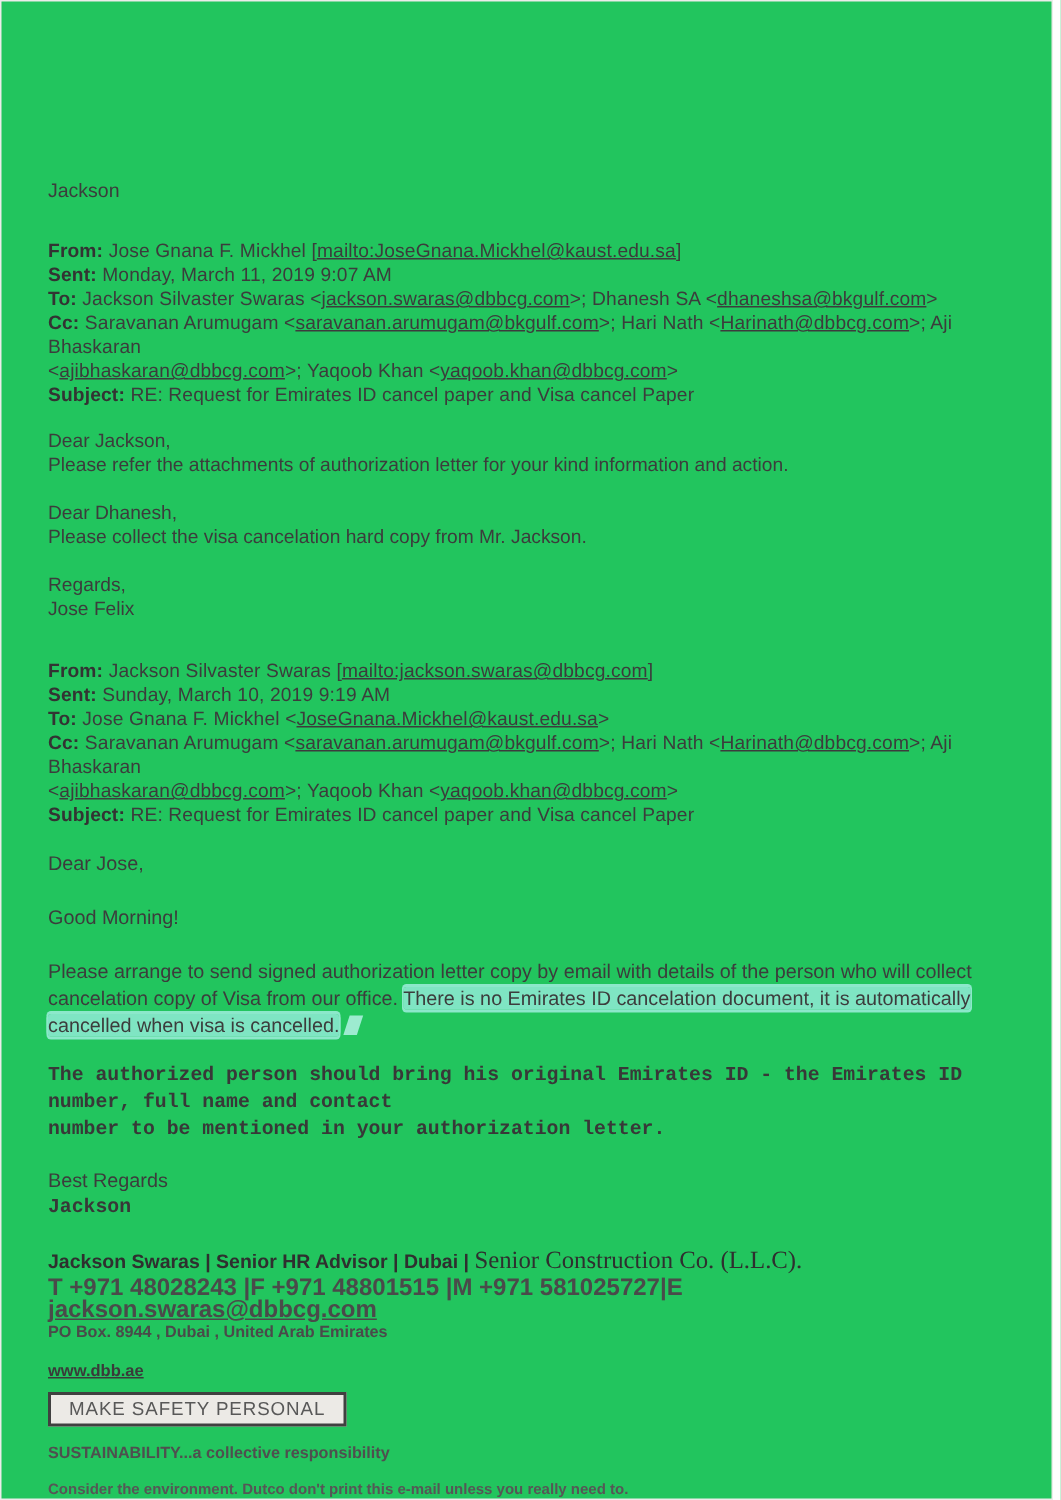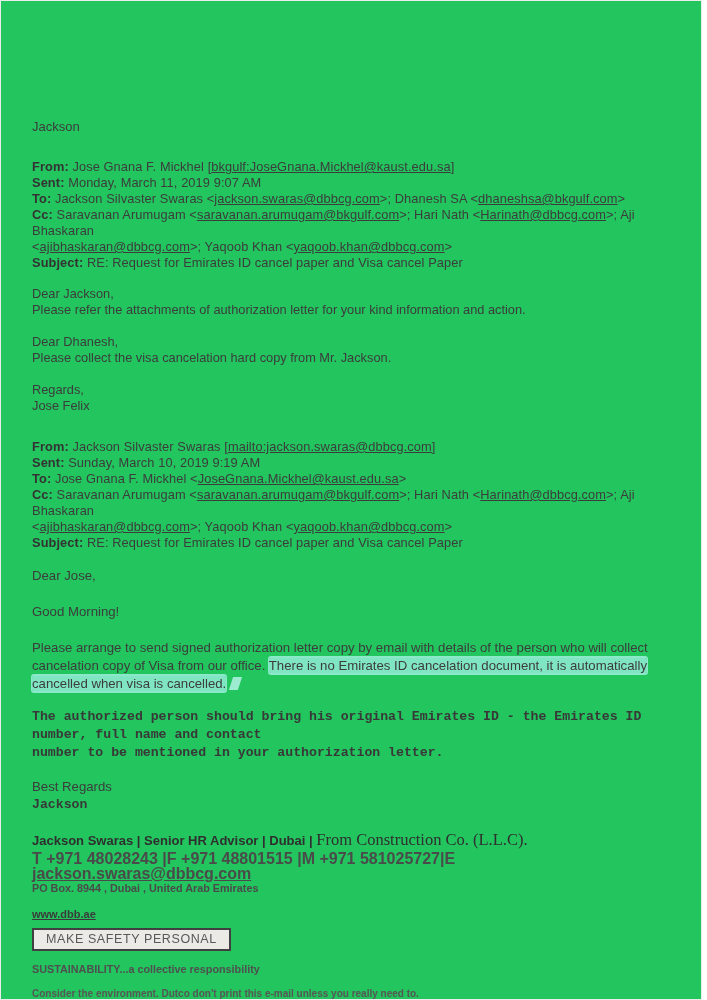--- a/index.html
+++ b/index.html
@@ -76,21 +76,21 @@
 </style>
 </head>
 <body>
 
 <div class="page">
 
   <p class="top-fragment">Jackson</p>
 
   <section>
     <div class="headers">
-      <p class="hline"><span class="hlabel">From:</span><span> Jose Gnana F. Mickhel [</span><span class="lnk">bkgulf:JoseGnana.Mickhel@kaust.edu.sa</span><span>]</span></p>
+      <p class="hline"><span class="hlabel">From:</span><span> Jose Gnana F. Mickhel [</span><span class="lnk">mailto:JoseGnana.Mickhel@kaust.edu.sa</span><span>]</span></p>
       <p class="hline"><span class="hlabel">Sent:</span><span> Monday, March 11, 2019 9:07 AM</span></p>
       <p class="hline"><span class="hlabel">To:</span><span> Jackson Silvaster Swaras &lt;</span><span class="lnk">jackson.swaras@dbbcg.com</span><span>&gt;; Dhanesh SA &lt;</span><span class="lnk">dhaneshsa@bkgulf.com</span><span>&gt;</span></p>
       <p class="hline"><span class="hlabel">Cc:</span><span> Saravanan Arumugam &lt;</span><span class="lnk">saravanan.arumugam@bkgulf.com</span><span>&gt;; Hari Nath &lt;</span><span class="lnk">Harinath@dbbcg.com</span><span>&gt;; Aji Bhaskaran</span><br><span>&lt;</span><span class="lnk">ajibhaskaran@dbbcg.com</span><span>&gt;; Yaqoob Khan &lt;</span><span class="lnk">yaqoob.khan@dbbcg.com</span><span>&gt;</span></p>
       <p class="hline"><span class="hlabel">Subject:</span><span> RE: Request for Emirates ID cancel paper and Visa cancel Paper</span></p>
     </div>
     <div class="body1">
       <p class="bline">Dear Jackson,</p>
       <p class="bline">Please refer the attachments of authorization letter for your kind information and action.</p>
       <p class="bline gap">Dear Dhanesh,</p>
       <p class="bline">Please collect the visa cancelation hard copy from Mr. Jackson.</p>
@@ -111,21 +111,21 @@
       <p class="b2line">Dear Jose,</p>
       <p class="b2line gap18">Good Morning!</p>
       <p class="b2line gap18"><span>Please arrange to send signed authorization letter copy by email with details of the person who will collect</span><br><span>cancelation copy of Visa from our office. </span><span class="hl-mark">There is no Emirates ID cancelation document, it is automatically</span><br><span class="hl-mark">cancelled when visa is cancelled.</span><span class="hl-tail"></span></p>
       <p class="b2line gap15 bold-para"><span>The authorized person should bring his original Emirates ID  - the Emirates ID number, full name and contact</span><br><span>number to be mentioned in your authorization letter.</span></p>
       <p class="b2line gap">Best Regards</p>
       <p class="b2line bold-para">Jackson</p>
     </div>
   </section>
 
   <section class="sig">
-    <p class="sig-name"><span>Jackson Swaras | Senior HR Advisor | Dubai | </span><span class="sig-company">From Construction Co. (L.L.C).</span></p>
+    <p class="sig-name"><span>Jackson Swaras | Senior HR Advisor | Dubai | </span><span class="sig-company">Senior Construction Co. (L.L.C).</span></p>
     <p class="sig-contacts"><span>T +971 48028243 |F +971 48801515 |M +971 581025727|E </span><span class="lnk">jackson.swaras@dbbcg.com</span></p>
     <p class="sig-address">PO Box. 8944 , Dubai , United Arab Emirates</p>
     <span class="sig-website">www.dbb.ae</span>
     <br>
     <span class="safety-banner">MAKE SAFETY PERSONAL</span>
     <p class="sustainability">SUSTAINABILITY...a collective responsibility</p>
     <p class="env-note">Consider the environment. Dutco don't print this e-mail unless you really need to.</p>
   </section>
 
   <p class="page-number">2</p>

